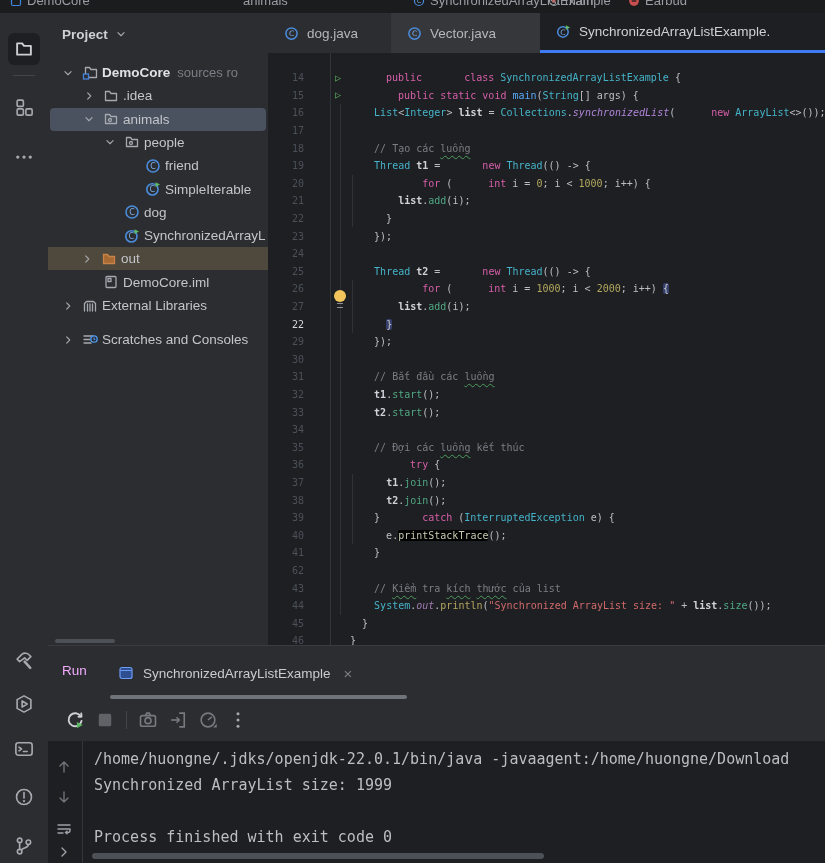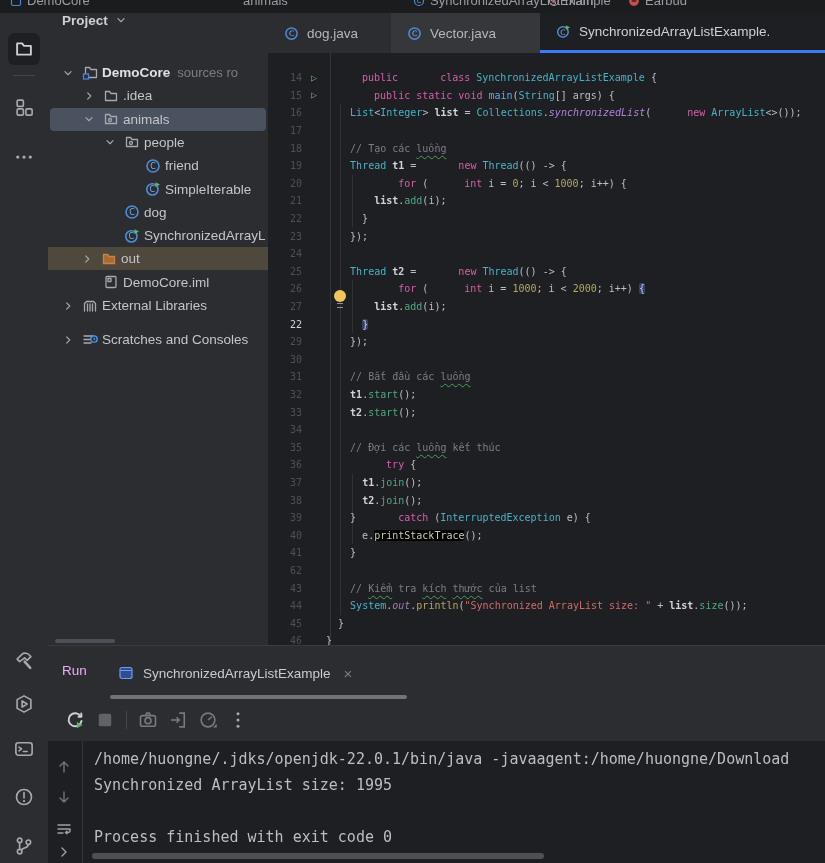--- a/index.html
+++ b/index.html
@@ -14,42 +14,42 @@
                    font-size:13px;color:#9A9DA3;white-space:nowrap;}
 
   
   #rail{left:0;top:13px;width:48px;height:850px;background:#2B2D30;border-right:1px solid #1E1F22;}
   .railbtn{position:absolute;left:8px;width:32px;height:32px;display:flex;align-items:center;justify-content:center;border-radius:6px;}
   .railbtn.active{background:#1E1F22;}
   .raildiv{position:absolute;left:13px;width:22px;height:1px;background:#43454A;}
 
   
   #project{left:48px;top:13px;width:220px;height:632px;background:#2B2D30;border-right:1px solid #1E1F22;overflow:hidden;}
-  #projHead{position:absolute;left:0;top:0;width:220px;height:42px;display:flex;align-items:flex-start;padding-left:14px;box-sizing:border-box;gap:6px;}
+  #projHead{position:absolute;left:0;top:0;width:220px;height:42px;display:flex;align-items:center;padding-left:14px;box-sizing:border-box;gap:6px;}
   #projTitle{font-size:13.5px;font-weight:bold;color:#CED0D6;}
   .tree-row{position:absolute;left:2px;width:216px;height:23px;display:flex;align-items:center;border-radius:4px;white-space:nowrap;overflow:hidden;}
   .tree-row.selected{background:#49525E;}
   .tree-row.excluded{background:#4E483D;border-radius:0;left:0;width:220px;}
   .tree-chevron{width:22px;display:flex;justify-content:center;flex:none;}
   .tree-icon{width:22px;display:flex;justify-content:center;flex:none;}
   .tree-label{font-size:13.5px;color:#C3C5CA;margin-left:1px;}
   .tree-label.bold{font-weight:bold;color:#DFE1E5;}
   .tree-secondary{font-size:13px;color:#7A7E85;margin-left:7px;}
   #projScroll{position:absolute;left:7px;top:626px;width:60px;height:4px;border-radius:2px;background:#4D5157;}
 
   
   #tabbar{left:268px;top:13px;width:557px;height:40px;background:#2B2D30;border-bottom:1px solid #1E1F22;overflow:hidden;}
   .etab{position:absolute;top:0;height:40px;display:flex;align-items:center;gap:8px;padding:0 16px;box-sizing:border-box;font-size:13.5px;color:#B4B7BD;white-space:nowrap;}
   .etab.hover{background:#35373B;}
   .etab.active{background:#1E1F22;color:#CED0D6;border-bottom:3px solid #3E7AF2;}
   #codearea{left:268px;top:53px;width:557px;height:592px;background:#1E1F22;overflow:hidden;
             font-family:"DejaVu Sans Mono",monospace;font-size:10px;}
   #codelines{position:absolute;left:0;top:16px;width:100%;}
   .code-row{display:flex;height:17.6px;align-items:center;}
-  .ln{width:34px;text-align:right;color:#4B5059;flex:none;font-size:10px;}
+  .ln{width:34px;text-align:left;color:#4B5059;flex:none;font-size:10px;margin-left:24px;}
   .ln.cur{color:#D4D6DB;}
   .mark{width:24px;flex:none;display:flex;justify-content:center;align-items:center;}
   .runarrow{color:#5FB865;font-size:10px;line-height:10px;}
   .codetext{white-space:pre;flex:none;}
   .gutline{position:absolute;left:62px;top:0;width:1px;height:592px;background:#313438;}
   .iguide{position:absolute;width:1px;background:#303236;}
   .tk-k{color:#D55FA9;margin-left:36px;}
   .tk-t{color:#45B3C9;}
   .tk-md{color:#57AAF7;}
   .tk-sm{color:#B185DB;font-style:italic;}
@@ -680,17 +680,17 @@
               <path d="M14 8 v1.5 a2 2 0 0 1 -2 2 h-2" stroke="#9DA0A8" stroke-width="1.4" fill="none"></path>
               <path d="M11.5 9.7 L9.5 11.5 L11.5 13.3" stroke="#9DA0A8" stroke-width="1.4" fill="none"></path>
             </svg>
           </span>
           <span class="congut-ic" style="top: 103px;">
             <svg width="16" height="16" viewBox="0 0 16 16">
               <polyline points="6,4 10,8 6,12" fill="none" stroke="#9DA0A8" stroke-width="1.4" stroke-linecap="round" stroke-linejoin="round"></polyline>
             </svg>
           </span>
         </div>
-      <div id="context"><div>/home/huongne/.jdks/openjdk-22.0.1/bin/java -javaagent:/home/huongne/Download</div><div>Synchronized ArrayList size: 1995</div><div> </div><div>Process finished with exit code 0</div></div>
+      <div id="context"><div>/home/huongne/.jdks/openjdk-22.0.1/bin/java -javaagent:/home/huongne/Download</div><div>Synchronized ArrayList size: 1999</div><div> </div><div>Process finished with exit code 0</div></div>
       <div id="conScroll"></div>
     </div>
   </div>
 </div>
 
 </body></html>

